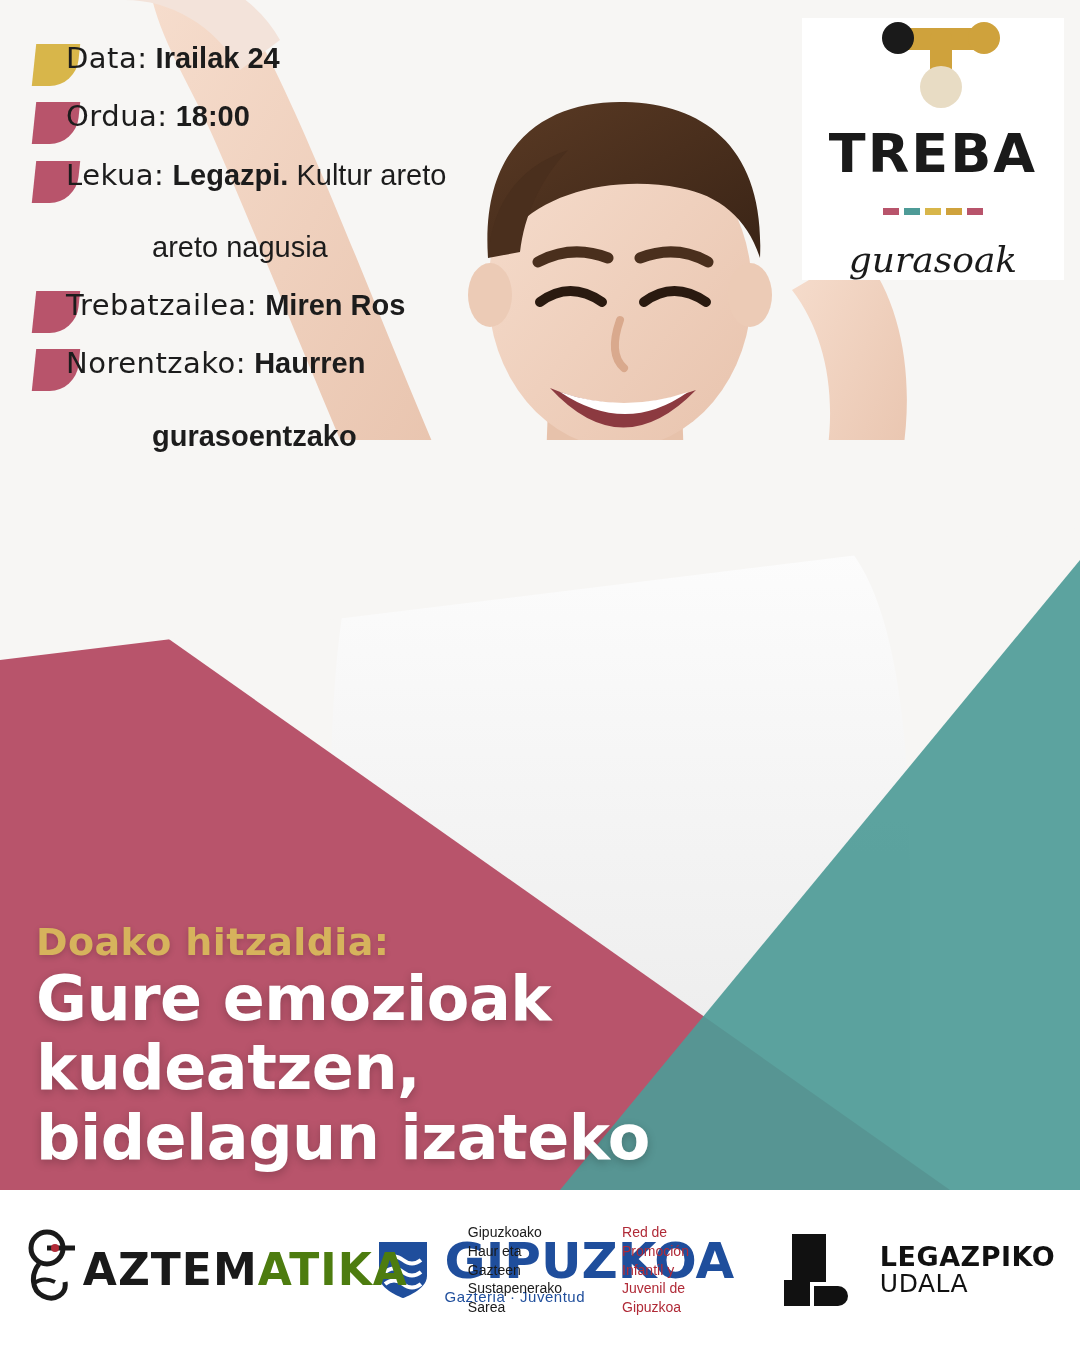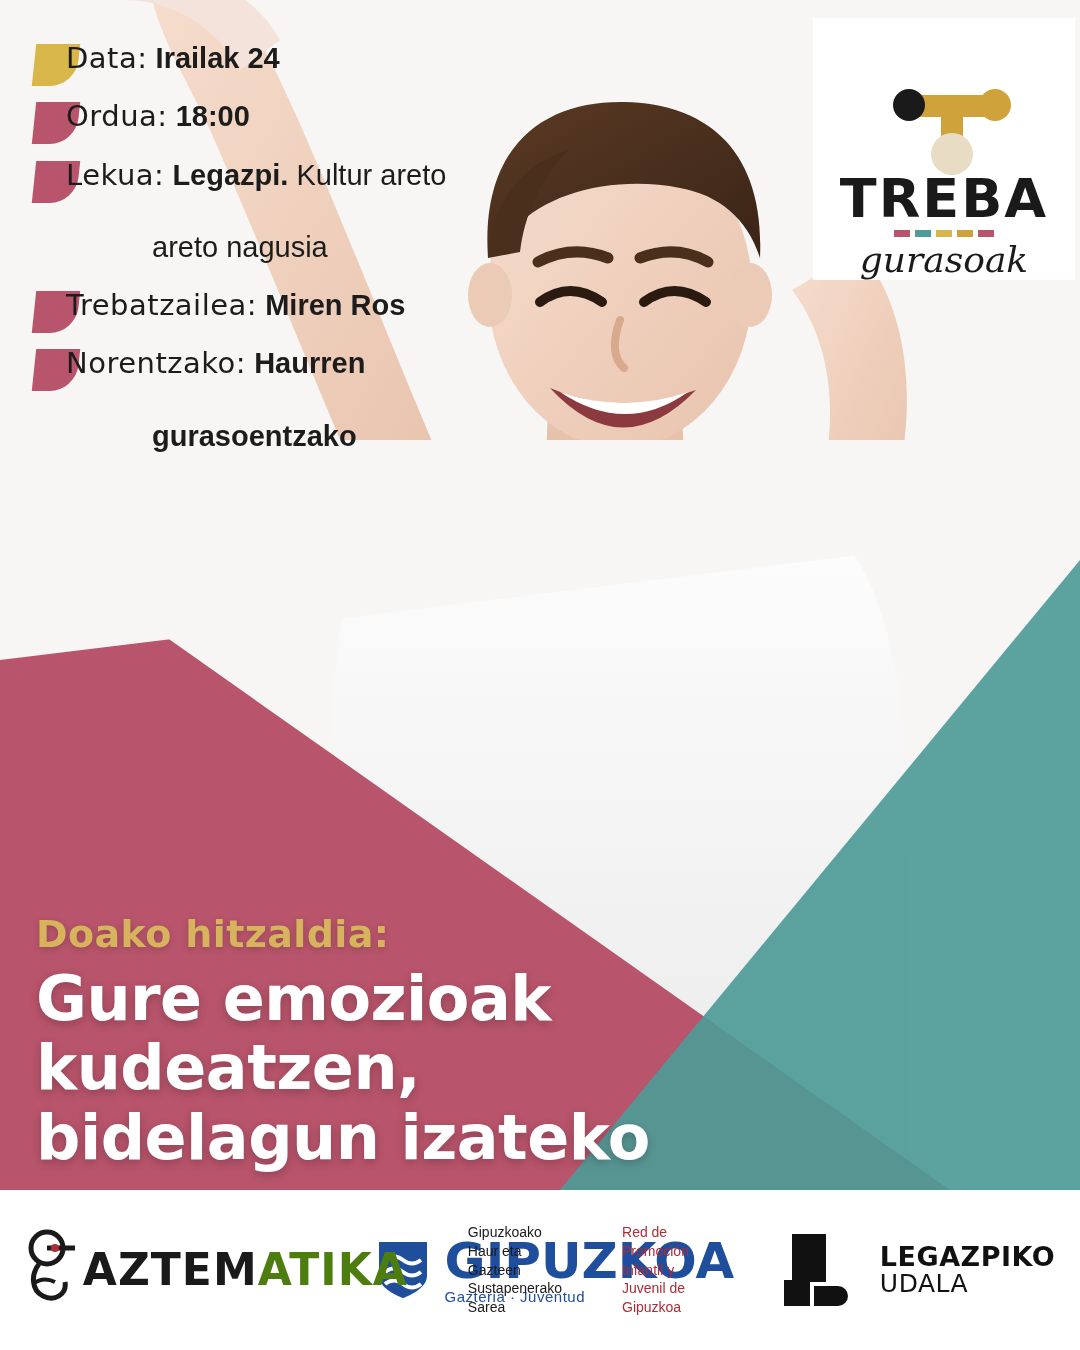--- a/index.html
+++ b/index.html
@@ -90,28 +90,28 @@
     letter-spacing: .5px;
   }
   .val { font-weight: 700; }
   .val-reg { font-weight: 400; }
   .row-text .second-line { display:block; padding-left: 86px; font-weight: 400; margin-top: 36px; }
   .row-norentzako .val { display: inline-block; vertical-align: top; }
 
   
   .treba-box {
     position: absolute;
-    right: 5px; top: 18px;
+    right: 16px; top: 18px;
     width: 262px; height: 262px;
     background: #ffffff;
     z-index: 8;
     display: flex;
     flex-direction: column;
     align-items: center;
-    justify-content: flex-end;
+    justify-content: space-between;
   }
   .treba-mark {
     position: relative;
     width: 150px; height: 86px;
     margin-bottom: 2px;
   }
   .tm-bar {
     position: absolute; left: 28px; top: 10px;
     width: 110px; height: 22px; border-radius: 11px; background: #cfa23c;
   }
@@ -154,21 +154,20 @@
     left: 36px; bottom: 178px;
     width: 800px;
     z-index: 6;
   }
   .kicker {
     font-family: "DejaVu Sans", sans-serif;
     font-weight: 700;
     font-size: 38px;
     color: #d6b35c;
     letter-spacing: .4px;
-    margin-bottom: 8px;
     text-shadow: 0 2px 6px rgba(0,0,0,.18);
   }
   .title {
     font-family: "DejaVu Sans", sans-serif;
     font-weight: 700;
     font-size: 62px;
     line-height: 1.12;
     color: #ffffff;
     letter-spacing: -.5px;
     text-shadow: 0 3px 10px rgba(0,0,0,.22);

